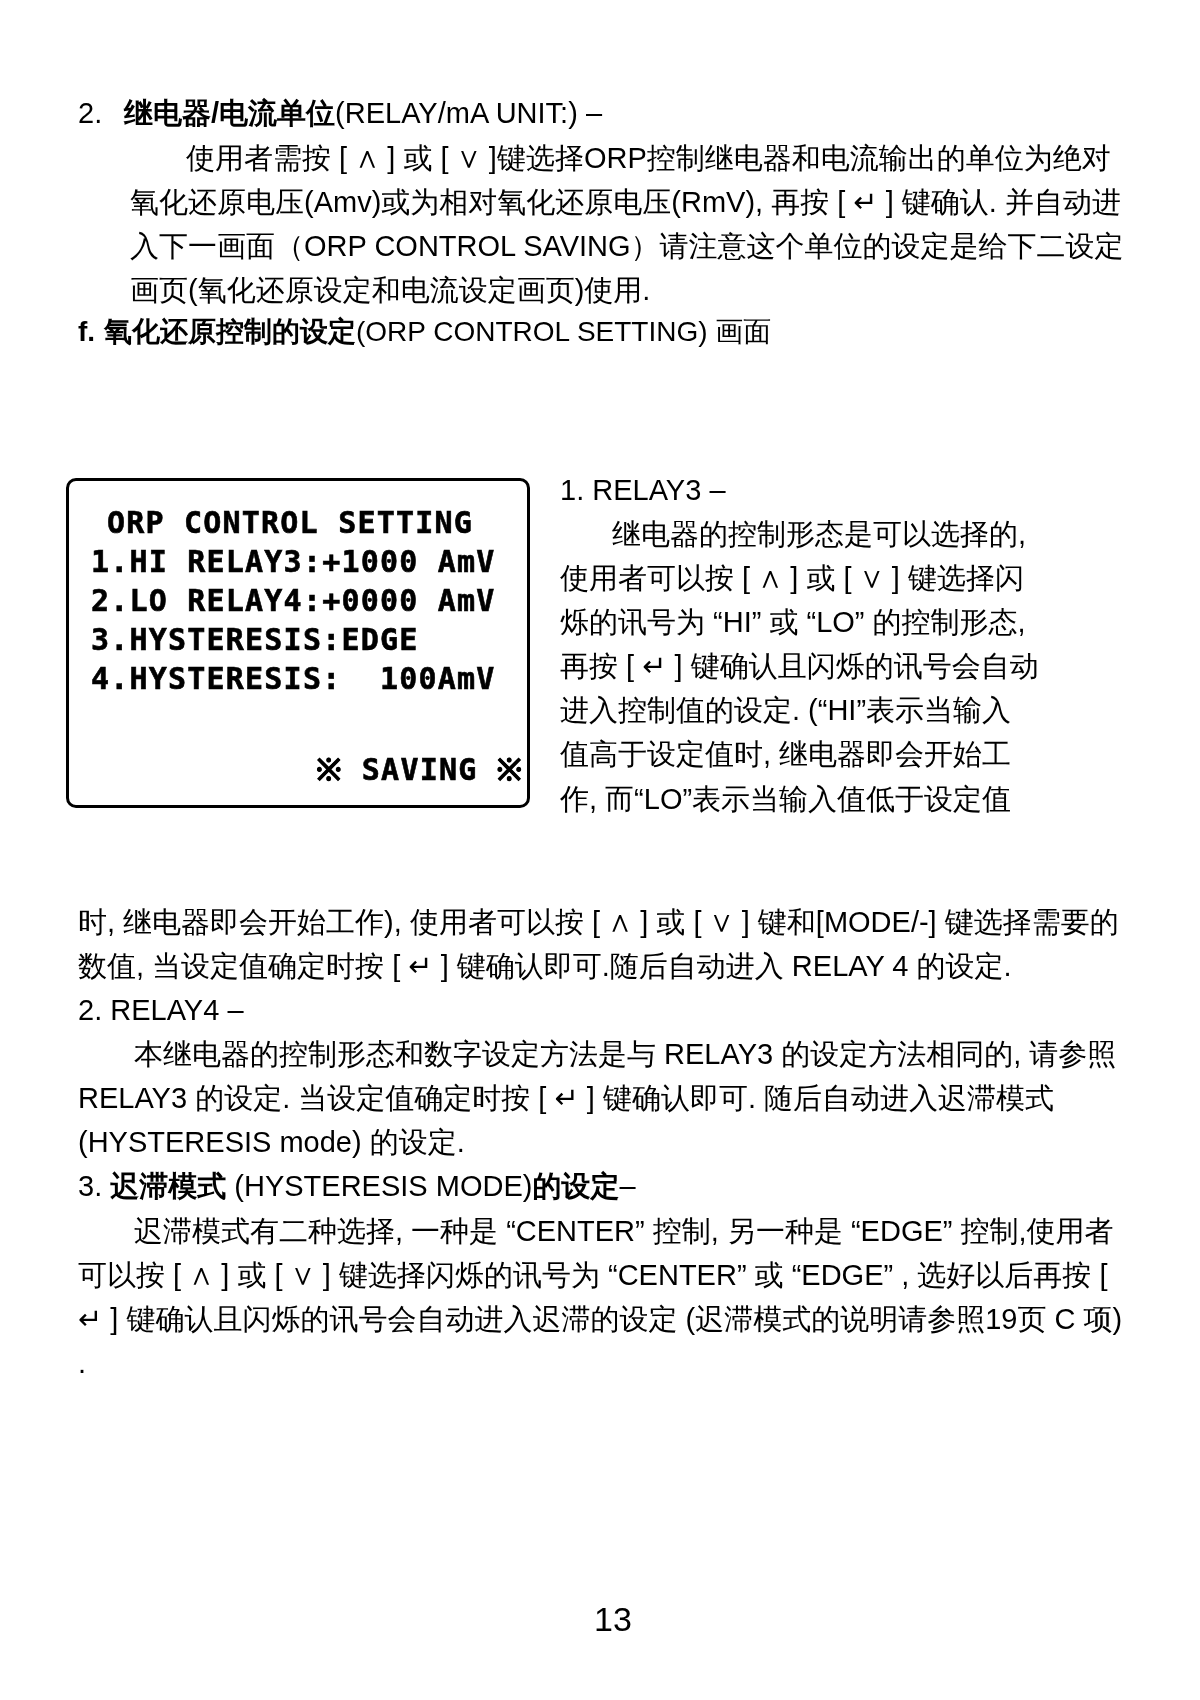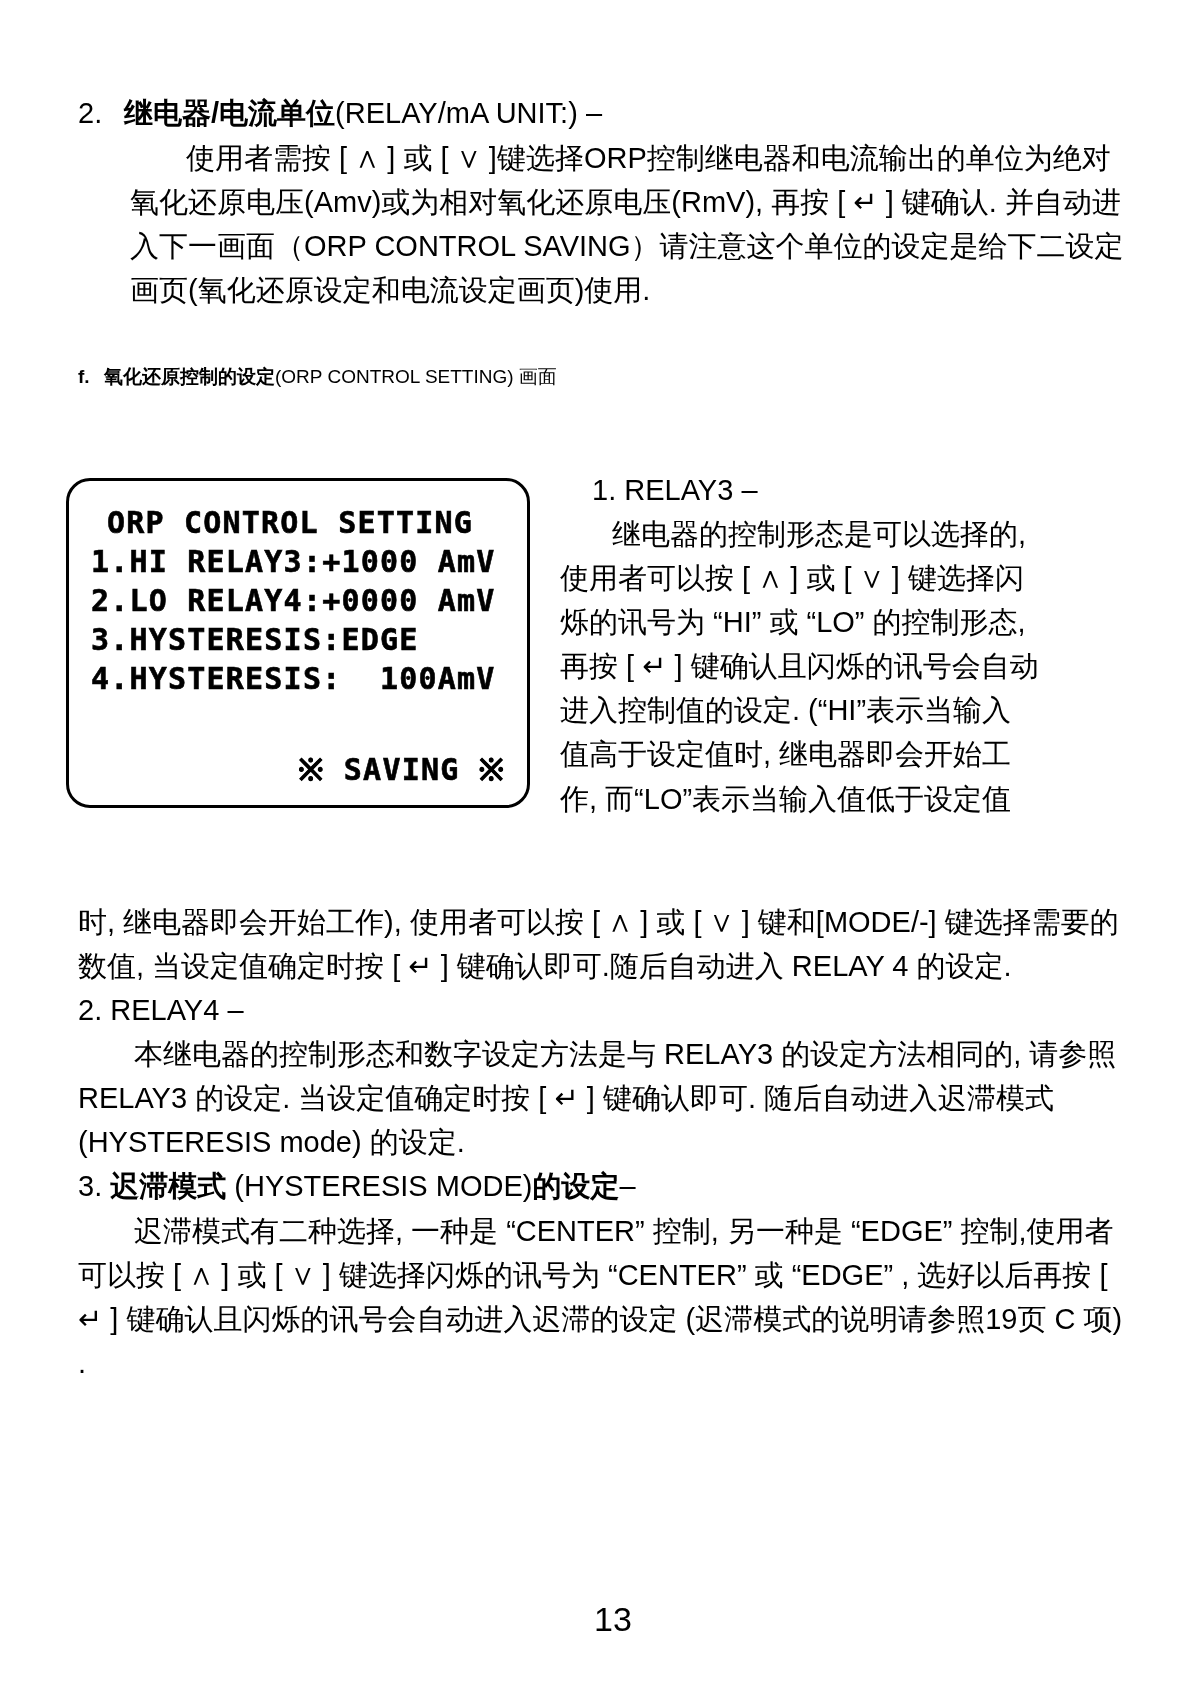--- a/index.html
+++ b/index.html
@@ -43,42 +43,41 @@
     margin-top: 0;
   }
   .sec2 .body {
     margin-left: 52px;
     margin-top: 2px;
     font-size: 29px;
     line-height: 1.52;
   }
 
   .secf {
-    margin-top: 52px;
-    font-size: 19px;
+    font-size: 28px;
     line-height: 1.4;
   }
   .secf .lbl { display:inline-block; width: 26px; }
 
   
   .lcd-wrap {
     position: absolute;
     left: 66px;
     top: 478px;
     width: 464px;
     height: 330px;
   }
   .lcd {
     width: 100%;
     height: 100%;
     box-sizing: border-box;
     border: 3px solid #000;
-    border-radius: 24px;
+    border-radius: 10px;
     background: #fff;
-    padding: 22px 22px 10px 22px;
+    padding: 22px 4px 10px 22px;
   }
   .lcd-line {
     font-family: "DejaVu Sans Mono", monospace;
     font-size: 30px;
     font-weight: bold;
     letter-spacing: 1.2px;
     line-height: 1.30;
     white-space: pre;
     -webkit-text-stroke: 0.6px #000;
   }
@@ -93,21 +92,21 @@
 
   
   .right-col {
     position: absolute;
     left: 560px;
     top: 468px;
     width: 480px;
     font-size: 29px;
     line-height: 1.52;
   }
-  .right-col .r-head { margin-bottom: 0; margin-left: 32px; }
+  .right-col .r-head { margin-bottom: 0; }
   .right-col .r-body { text-indent: 52px; }
 
   
   .below {
     position: absolute;
     left: 78px;
     top: 900px;
     width: 1060px;
     font-size: 29px;
     line-height: 1.52;

